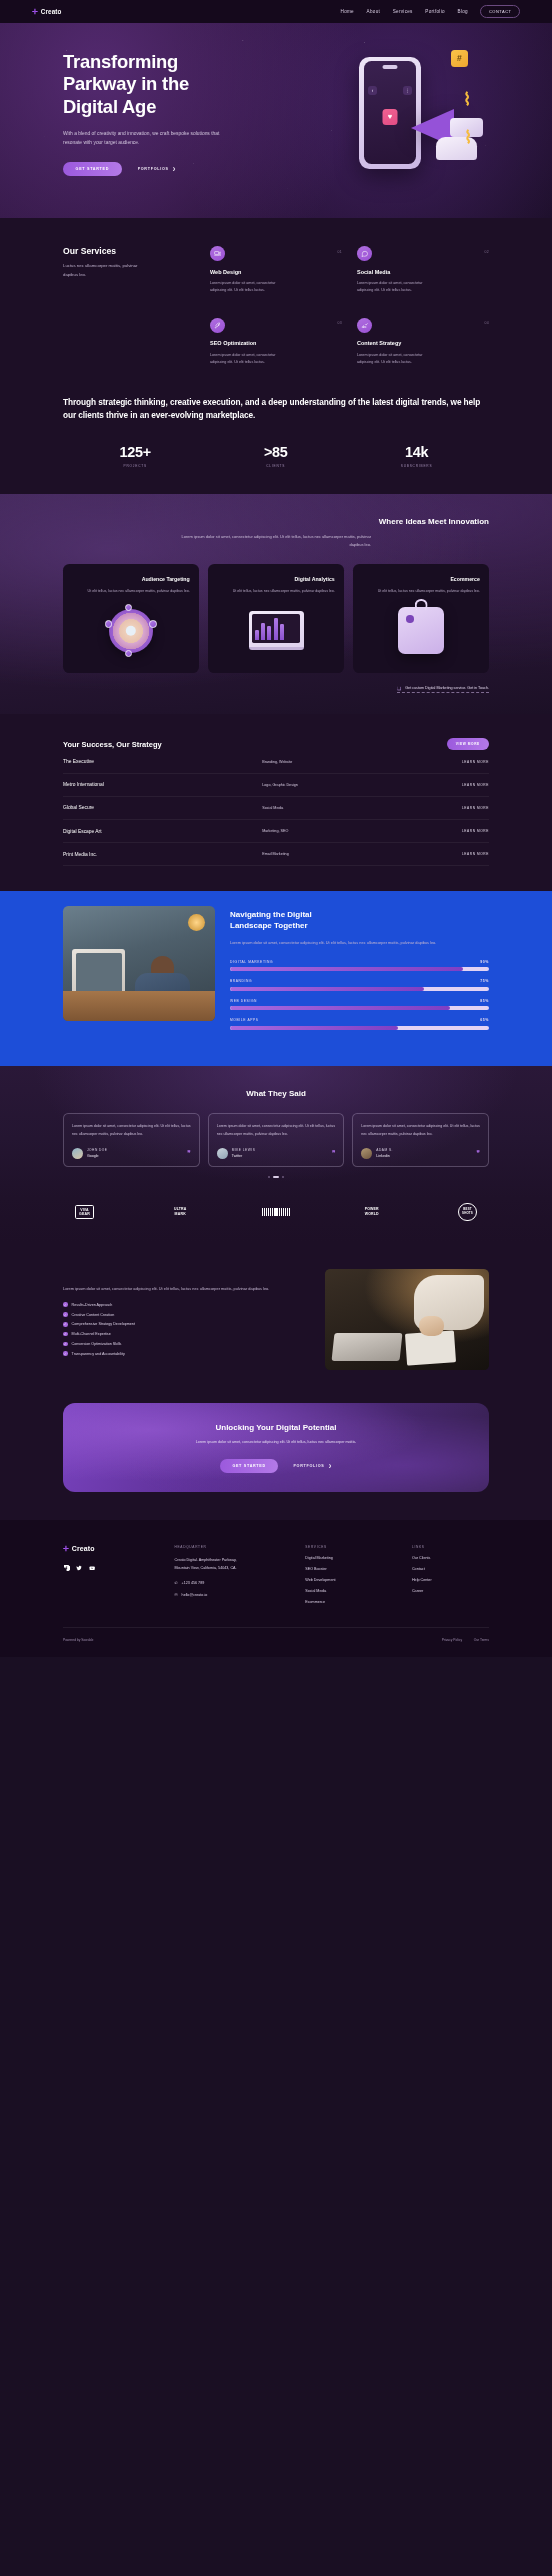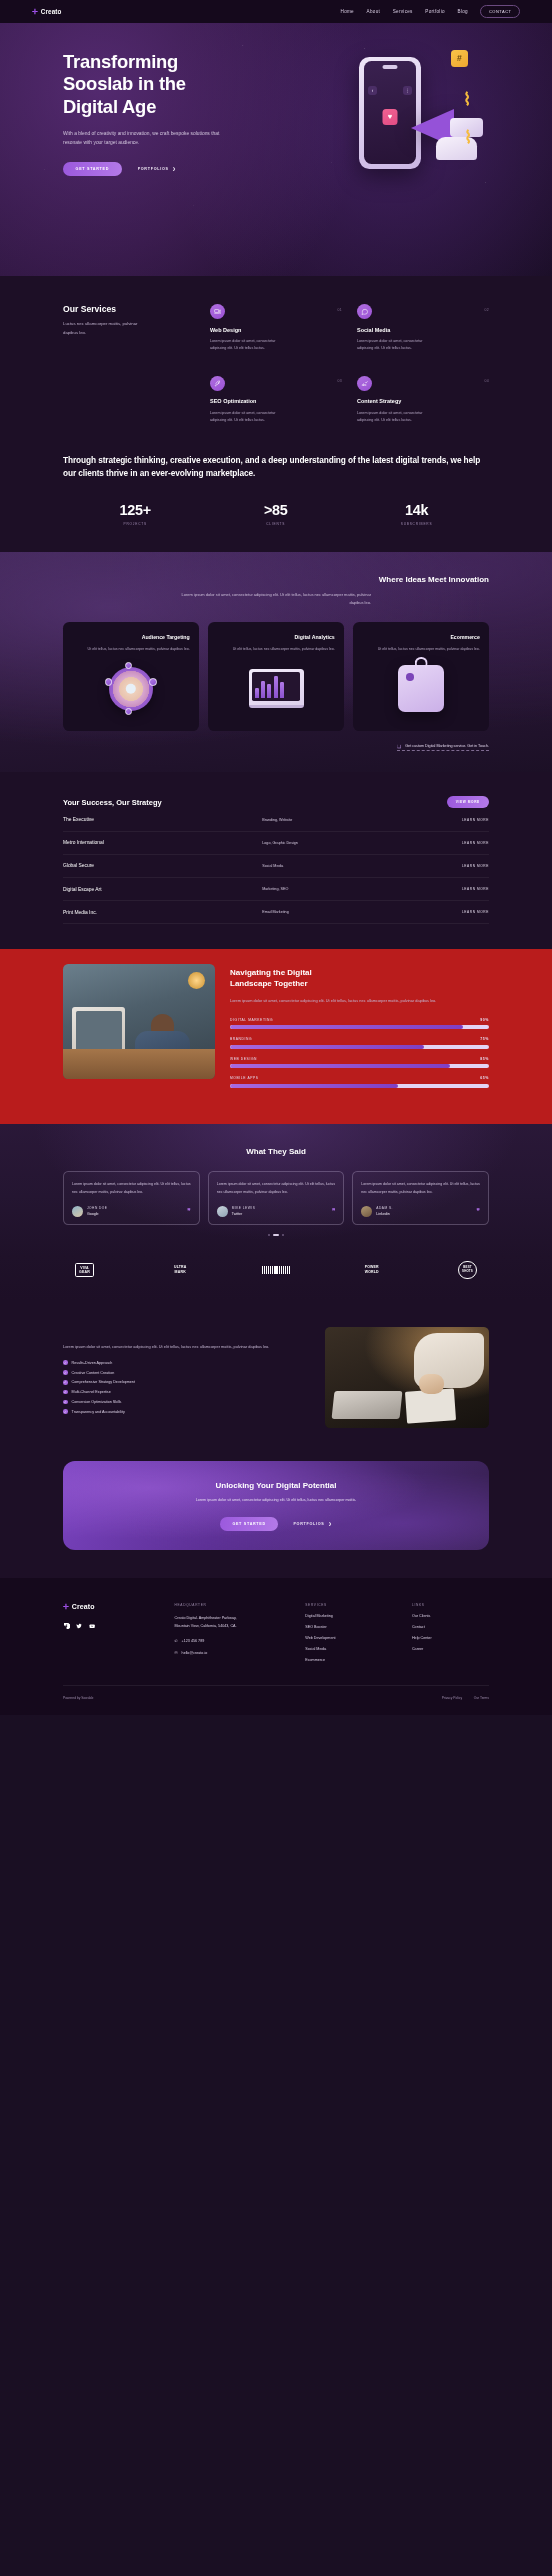--- a/index.html
+++ b/index.html
@@ -18,21 +18,21 @@
   }
   .brand { display:flex; align-items:center; gap:2.9px; font-size:6.3px; font-weight:700; letter-spacing:0.1px;}
   .brand .bmark { color:#a855f7; font-size:7px; line-height:1;}
   .topnav { margin-left:auto; display:flex; align-items:center; gap:12.6px; font-size:4.6px;
             letter-spacing:0.3px; color:#d8cde2; }
   .contact-btn { border:0.6px solid #6b4a80; border-radius:7.5px; padding:2.9px 7.5px; font-size:4px;
                  letter-spacing:0.5px; color:#e8def0; }
 
   
   .hero {
-    position:relative; height:253px; overflow:hidden;
+    position:relative; height:195px; overflow:hidden;
     background:
       radial-gradient(circle at 18% 25%, rgba(90,45,120,.85), transparent 55%),
       radial-gradient(circle at 72% 40%, rgba(70,35,105,.8), transparent 55%),
       linear-gradient(135deg,#2e1740 0%, #2a1339 45%, #190d24 100%);
   }
   .hero .stars { position:absolute; inset:0;
     background-image:
       radial-gradient(0.6px 0.6px at 12% 14%, rgba(255,255,255,.35), transparent),
       radial-gradient(0.6px 0.6px at 28% 34%, rgba(255,255,255,.25), transparent),
       radial-gradient(0.7px 0.7px at 44% 9%, rgba(255,255,255,.3), transparent),
@@ -151,21 +151,21 @@
   .view-more { background:linear-gradient(100deg,#9b59dd,#b47ae8); border:none; border-radius:7px;
     padding:4px 9.2px; color:#fff; font-size:3.2px; font-weight:700; letter-spacing:0.6px;}
   .strat-row { display:grid; grid-template-columns:1.45fr 1.1fr .55fr; align-items:center;
     padding:8.6px 0; border-bottom:0.6px solid rgba(255,255,255,.06);}
   .strat-row:first-of-type { border-top:0.6px solid rgba(255,255,255,.06); margin-top:12.6px;}
   .strat-name { font-size:4.9px; font-weight:400;}
   .strat-tags { font-size:3.7px; color:#d6cbe0;}
   .strat-link { font-size:3.2px; letter-spacing:0.6px; color:#e4dbec; text-align:right;}
 
   
-  .navig { background:#b91c1c; padding:15px 63px 28px; display:flex; gap:15px; align-items:flex-start;}
+  .navig { background:#1d4ed8; padding:15px 63px 28px; display:flex; gap:15px; align-items:flex-start;}
   .navig-photo { width:152px; height:115px; border-radius:5.2px; overflow:hidden; position:relative;
     background:linear-gradient(165deg,#6b7f8c 0%,#4e5f6b 40%,#35414a 100%); flex:none;}
   .navig-photo .desk { position:absolute; left:0; bottom:0; width:100%; height:30px;
     background:linear-gradient(#a5764a,#7d5533);}
   .navig-photo .mon { position:absolute; left:9.2px; bottom:25px; width:53px; height:47px;
     border-radius:2.9px; background:linear-gradient(160deg,#e8e4de,#c9c3bb);}
   .navig-photo .mon:after{content:"";position:absolute;left:3.5px;top:3.5px;right:3.5px;bottom:3.5px;
     background:#5f6f7a;border-radius:1.7px;}
   .navig-photo .person-head { position:absolute; right:41px; bottom:40px; width:23px; height:25px;
     border-radius:11.5px 11.5px 9.8px 9.8px; background:#6b4a35;}
@@ -291,21 +291,21 @@
       <span>Blog</span>
       <span class="contact-btn">CONTACT</span>
     </div>
   </div>
 
   <div class="hero">
     <div class="stars"></div>
     <div class="hero-inner">
       <h1>
         <span>Transforming</span><br>
-        <span>Sooslab in the</span><br>
+        <span>Parkway in the</span><br>
         <span>Digital Age</span>
       </h1>
       <p>With a blend of creativity and innovation, we craft bespoke solutions that resonate with your target audience.</p>
       <div class="hero-cta">
         <button class="btn-primary">GET STARTED</button>
         <button class="btn-link">
           <span>PORTFOLIOS</span>
           <span>❯</span>
         </button>
       </div>

